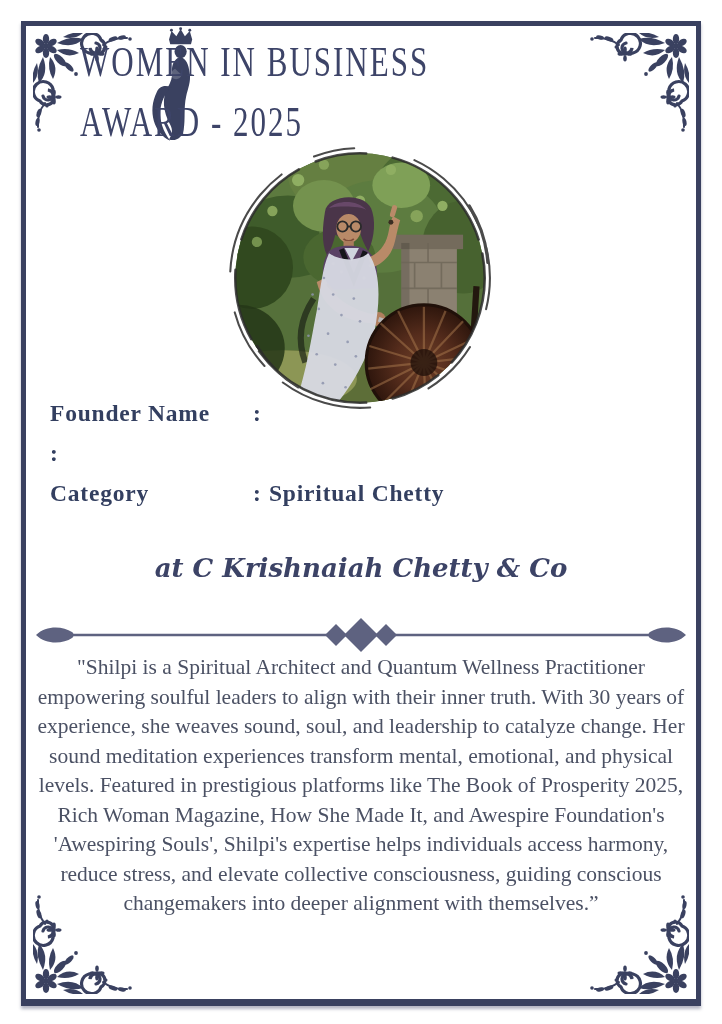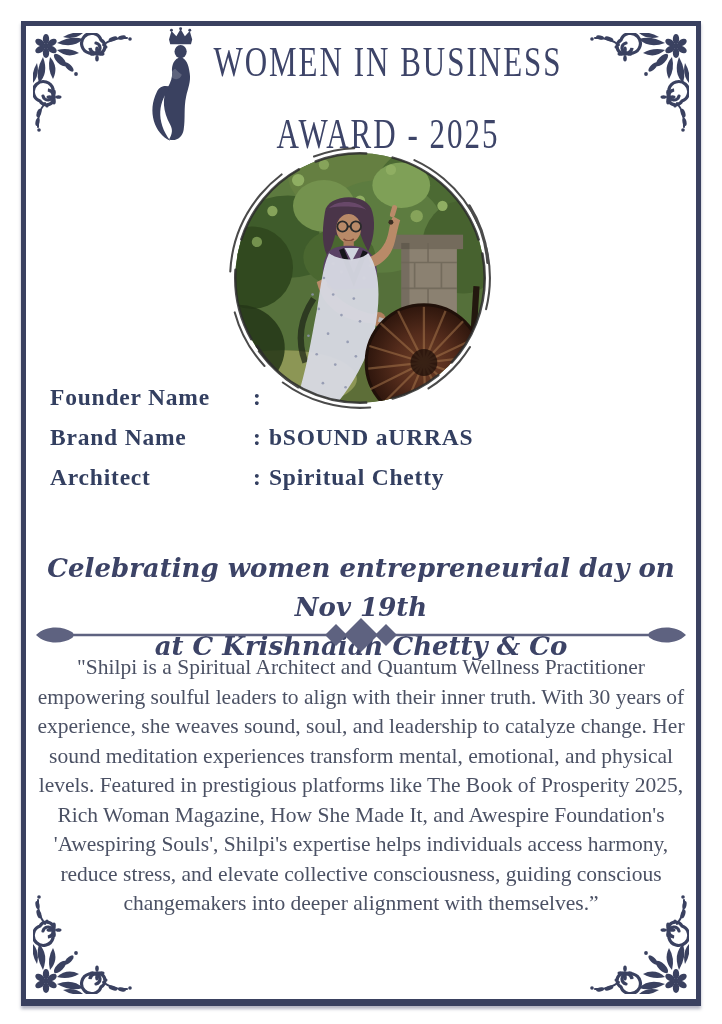--- a/index.html
+++ b/index.html
@@ -14,30 +14,30 @@
 
   
   .orn { position:absolute; width:104px; height:104px; }
   .orn.tl { left:33px; top:33px; }
   .orn.tr { right:33px; top:33px; transform:scaleX(-1); }
   .orn.bl { left:33px; bottom:30px; transform:scaleY(-1); }
   .orn.br { right:33px; bottom:30px; transform:scale(-1,-1); }
 
   
   .logo { position:absolute; left:138px; top:26px; width:84px; height:122px; }
-  .titles { position:absolute; left:80px; top:44px; width:616px; text-align:center; color:#3d4468; }
+  .titles { position:absolute; left:80px; top:44px; width:616px; text-align:left; color:#3d4468; }
   .title-line { display:inline-block; transform:scaleY(1.38); transform-origin:center; 
     font-size:31px; letter-spacing:2px; font-weight:400; white-space:nowrap; }
-  .title-2 { margin-top:36px; font-size:30px; letter-spacing:3px; }
+  .title-2 { margin-top:24px; font-size:30px; letter-spacing:3px; }
 
   
   .photo-wrap { position:absolute; left:226px; top:144px; width:268px; height:268px; }
 
   
-  .info { position:absolute; left:50px; top:382px; width:630px;
+  .info { position:absolute; left:50px; top:398px; width:630px;
     color:#333f60; font-weight:700; font-size:23.5px; letter-spacing:.8px; }
   .info-row { display:grid; grid-template-columns:203px 16px auto; align-items:start;
     margin-bottom:9px; line-height:1.32; }
   .info-row .val2 { grid-column:3; }
 
   
   .event { position:absolute; left:30px; top:549px; width:662px; text-align:center;
     font-family:"DejaVu Serif", serif; font-style:italic; font-weight:700;
     color:#3c4366; font-size:26px; line-height:1.5; }
 
@@ -258,33 +258,30 @@
       </g>
     </svg>
   </div>
 
   <div class="info">
     <div class="info-row">
       <span>Founder Name</span>
       <span>:</span>
     </div>
     <div class="info-row">
-      <span>Brand Name</span>
       <span>:</span>
-      <span class="val2">bSOUND aURRAS</span>
     </div>
     <div class="info-row">
-      <span>Architect</span>
+      <span>Category</span>
       <span>:</span>
       <span>Spiritual Chetty</span>
     </div>
   </div>
 
   <div class="event">
-    <div>Celebrating women entrepreneurial day on Nov 19th</div>
     <div>at C Krishnaiah Chetty &amp; Co</div>
   </div>
 
   <svg class="divider" viewBox="0 0 656 36">
     <g fill="#5e6280" stroke="#5e6280">
       <line x1="16" y1="18" x2="640" y2="18" stroke-width="2.4"></line>
       <path d="M3 18 C13 8 30 9 39 15 C41 16 41 20 39 21 C30 27 13 28 3 18 Z" stroke="none"></path>
       <path d="M653 18 C643 8 626 9 617 15 C615 16 615 20 617 21 C626 27 643 28 653 18 Z" stroke="none"></path>
       <path d="M303 7 L314 18 L303 29 L292 18 Z" stroke="none"></path>
       <path d="M328 1 L345 18 L328 35 L311 18 Z" stroke="none"></path>

